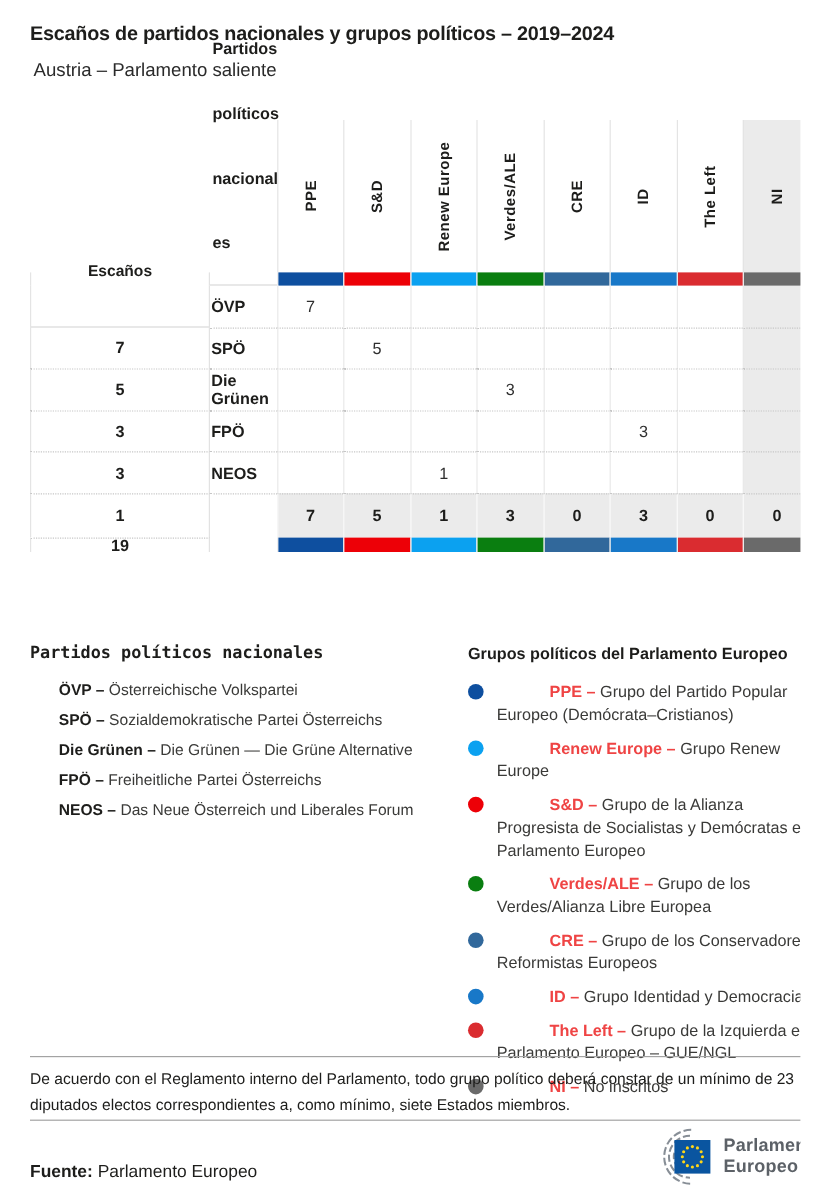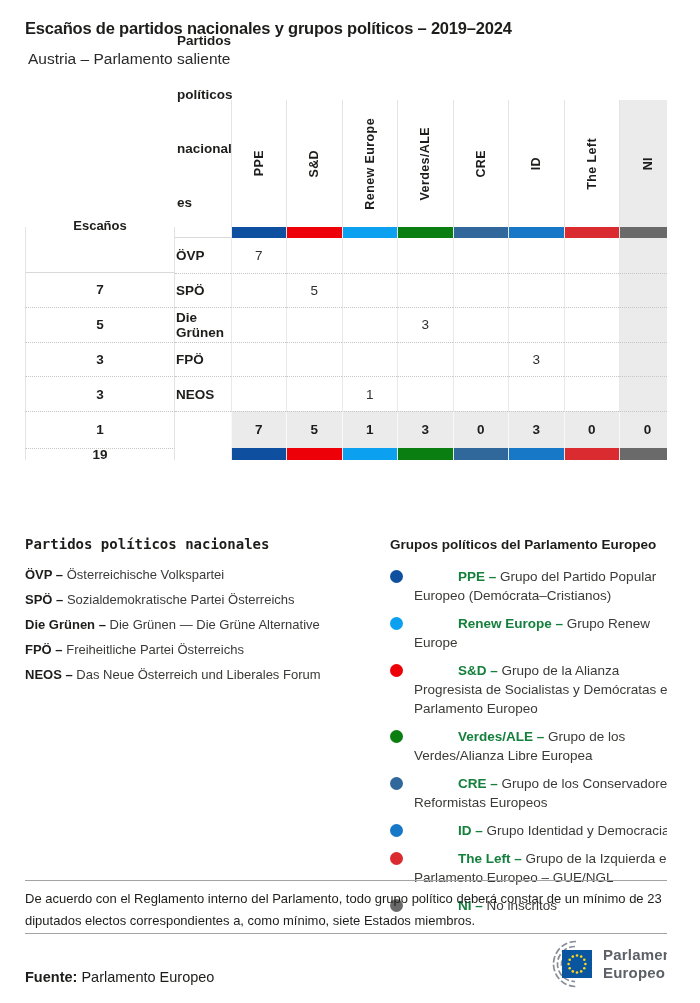--- a/index.html
+++ b/index.html
@@ -39,29 +39,29 @@
              justify-content:center; font-size:13.5px; font-weight:700; }
   .dotted { border-top:1px dotted #c6c6c6; }
 
   .tot { background:#ebebeb; border-left:1px solid #f8f8f8; display:flex; align-items:center; justify-content:center;
          font-size:13.5px; font-weight:700; }
   .blank { }
 
   
   .legend-left { position:absolute; top:536px; left:25px; width:340px; }
   .ll-title { font-family:"DejaVu Sans Mono", monospace; font-weight:700; font-size:14px; margin-bottom:15px; }
-  .ll-item { font-size:13px; line-height:16px; margin-bottom:9px; color:#3a3a38; }
+  .ll-item { font-size:13px; line-height:16px; margin-bottom:9px; color:#3a3a38;margin-left:24px; }
   .ll-item b { color:#1d1d1b; }
 
   .legend-right { position:absolute; top:537px; left:390px; width:300px; }
   .lr-title { font-weight:700; font-size:13.5px; margin-bottom:15px; }
   .lr-item { display:flex; gap:11px; margin-bottom:9px; }
   .dot { width:13px; height:13px; border-radius:50%; flex:none; margin-top:3px; }
   .lr-text { font-size:13.5px; line-height:19px; color:#3a3a38; }
-  .lr-text b { color:#15803d;padding-left:44px; }
+  .lr-text b { color:#ef4444;padding-left:44px; }
 
   
   .rule { position:absolute; left:25px; width:650px; border-top:1px solid #a3a3a3; }
   .rule-1 { top:880px; } .rule-2 { top:933px; }
   .note { position:absolute; top:888px; left:25px; width:645px; font-size:13px; line-height:22px; }
   .source { position:absolute; top:969px; left:25px; font-size:14.5px; }
   .source b { font-weight:700; }
 
   .logo { position:absolute; top:936px; left:518px; display:flex; align-items:center; gap:9px; }
   .logo-text { font-weight:700; font-size:15px; line-height:18px; color:#5c6167; letter-spacing:0.2px; }

